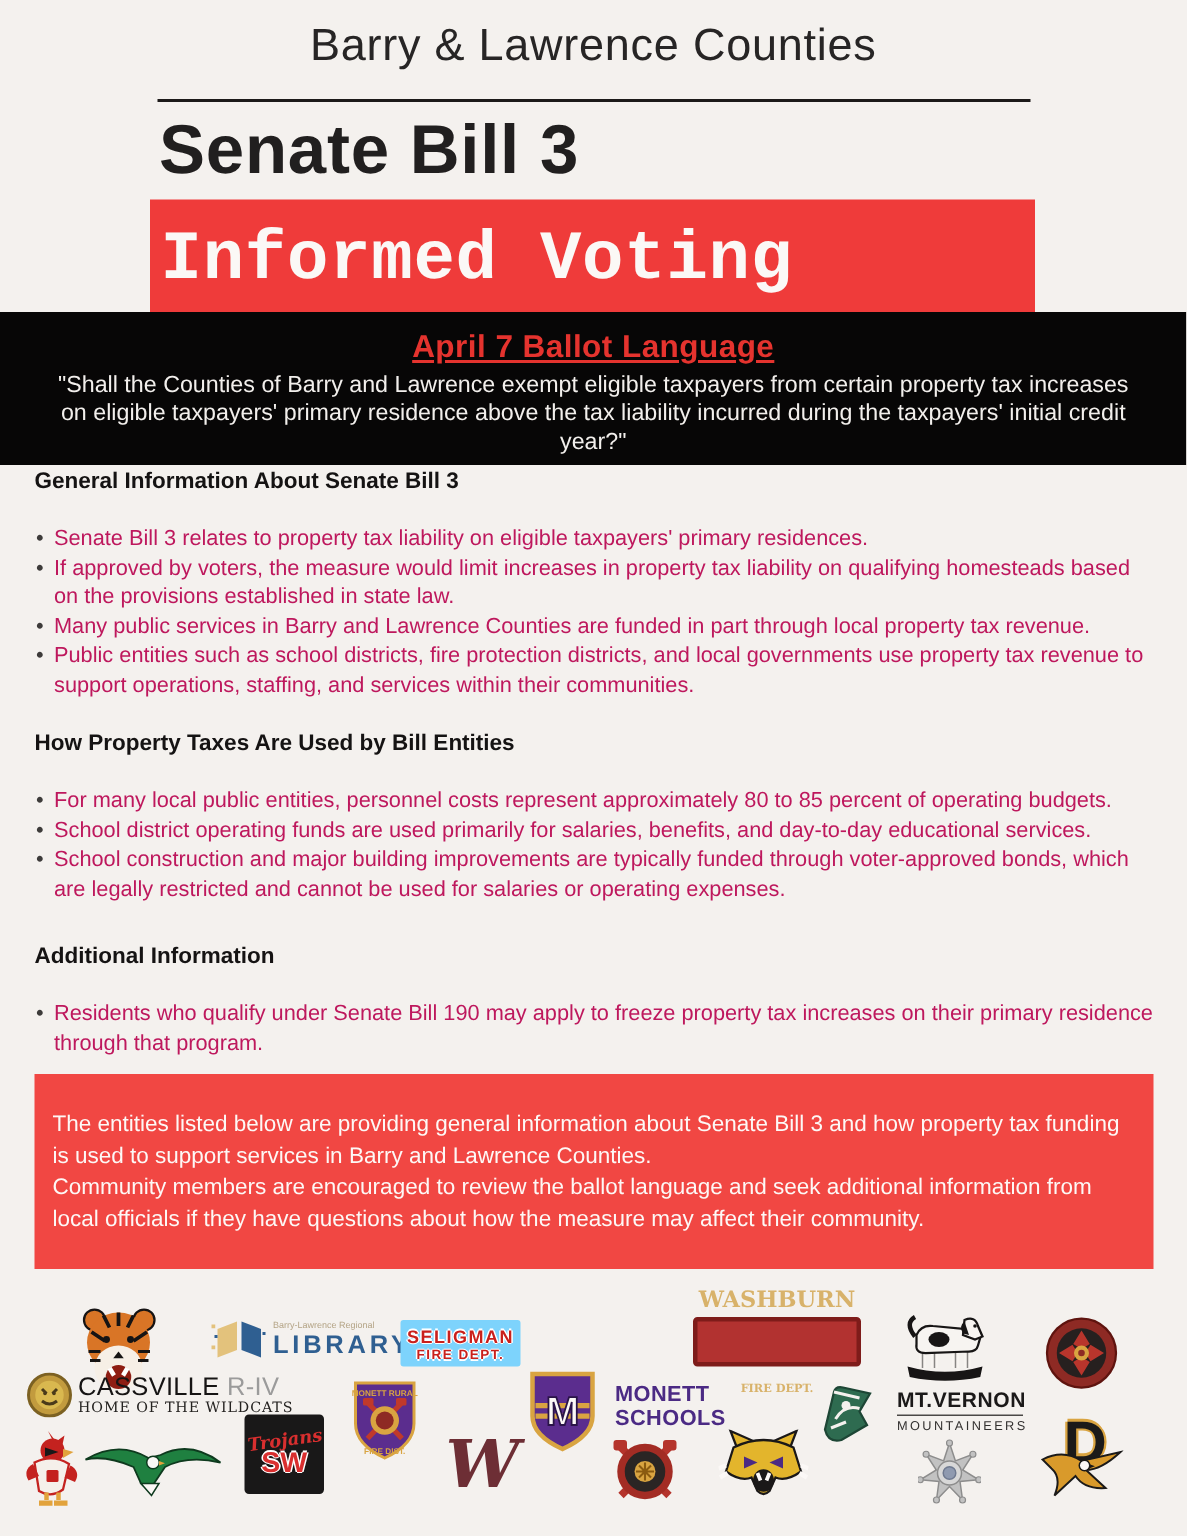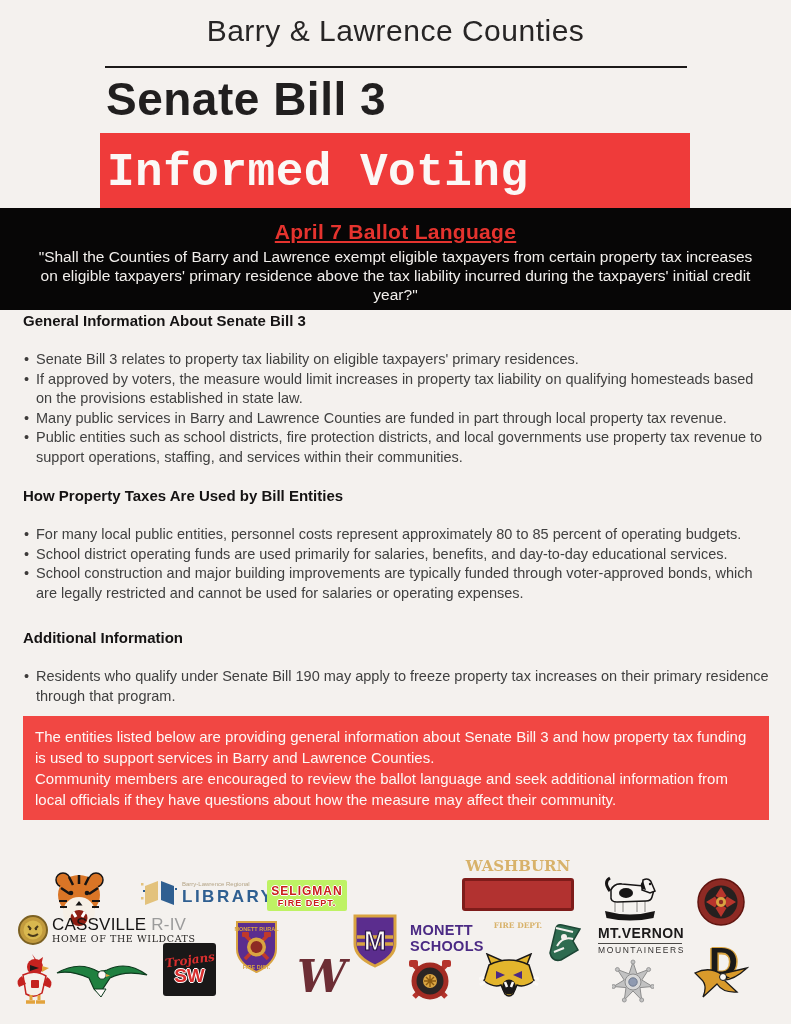--- a/index.html
+++ b/index.html
@@ -20,32 +20,32 @@
   .ballot{position:absolute;top:208px;left:0;width:791px;height:102px;background:#070606;
           text-align:center;color:#f2efec;}
   .ballot-heading{margin:0;padding-top:12px;font-size:21px;font-weight:bold;color:#e5332e;
           text-decoration:underline;letter-spacing:.3px;}
   .ballot-text{margin:3px auto 0;width:726px;font-size:15.5px;line-height:19px;}
 
   
   .content{position:absolute;top:312px;left:23px;width:748px;}
   .section-heading{margin:0 0 21px;font-size:15px;font-weight:bold;color:#151313;}
   .mt20{margin-top:20px;} .mt26{margin-top:26px;}
-  ul.bullets{list-style:none;margin:0;padding:0;font-size:14.5px;line-height:19.5px;color:#404040;}
+  ul.bullets{list-style:none;margin:0;padding:0;font-size:14.5px;line-height:19.5px;color:#be185d;}
   ul.bullets li{position:relative;padding-left:13px;}
   ul.bullets li::before{content:"\2022";position:absolute;left:1px;top:0;color:#3d3b3a;}
 
-  .notice{margin-top:10px;background:#f14743;color:#fdf8f6;padding:10px 12px;width:722px;
+  .notice{margin-top:10px;background:#f14743;color:#fdf8f6;padding:23px 12px;width:722px;
           font-size:15px;line-height:21px;}
   .notice p{margin:0;}
 
   
   .logos{position:absolute;top:865px;left:0;width:791px;height:159px;}
   .logo{position:absolute;}
-  .seligman{background:#bef264;border-radius:2px;width:80px;height:31px;display:flex;flex-direction:column;
+  .seligman{background:#7dd3fc;border-radius:2px;width:80px;height:31px;display:flex;flex-direction:column;
             align-items:center;justify-content:center;}
   .seligman .l1{font-size:12px;font-weight:900;letter-spacing:1px;color:#c9201c;
             text-shadow:-1px 0 #fff,1px 0 #fff,0 -1px #fff,0 1px #fff;}
   .seligman .l2{font-size:9px;font-weight:900;letter-spacing:1px;color:#c9201c;
             text-shadow:-1px 0 #fff,1px 0 #fff,0 -1px #fff,0 1px #fff;}
   .washburn{background:#b23230;border:3px solid #7e1c1a;border-radius:3px;width:106px;height:27px;
             display:flex;flex-direction:column;align-items:center;justify-content:center;gap:48px;}
   .washburn .l1{font-family:"DejaVu Serif",serif;font-size:15px;font-weight:bold;color:#d8b26a;line-height:15px;}
   .washburn .l2{font-family:"DejaVu Serif",serif;font-size:7.5px;font-weight:bold;color:#d8b26a;line-height:8px;}
   .library{display:flex;align-items:center;gap:4px;}

